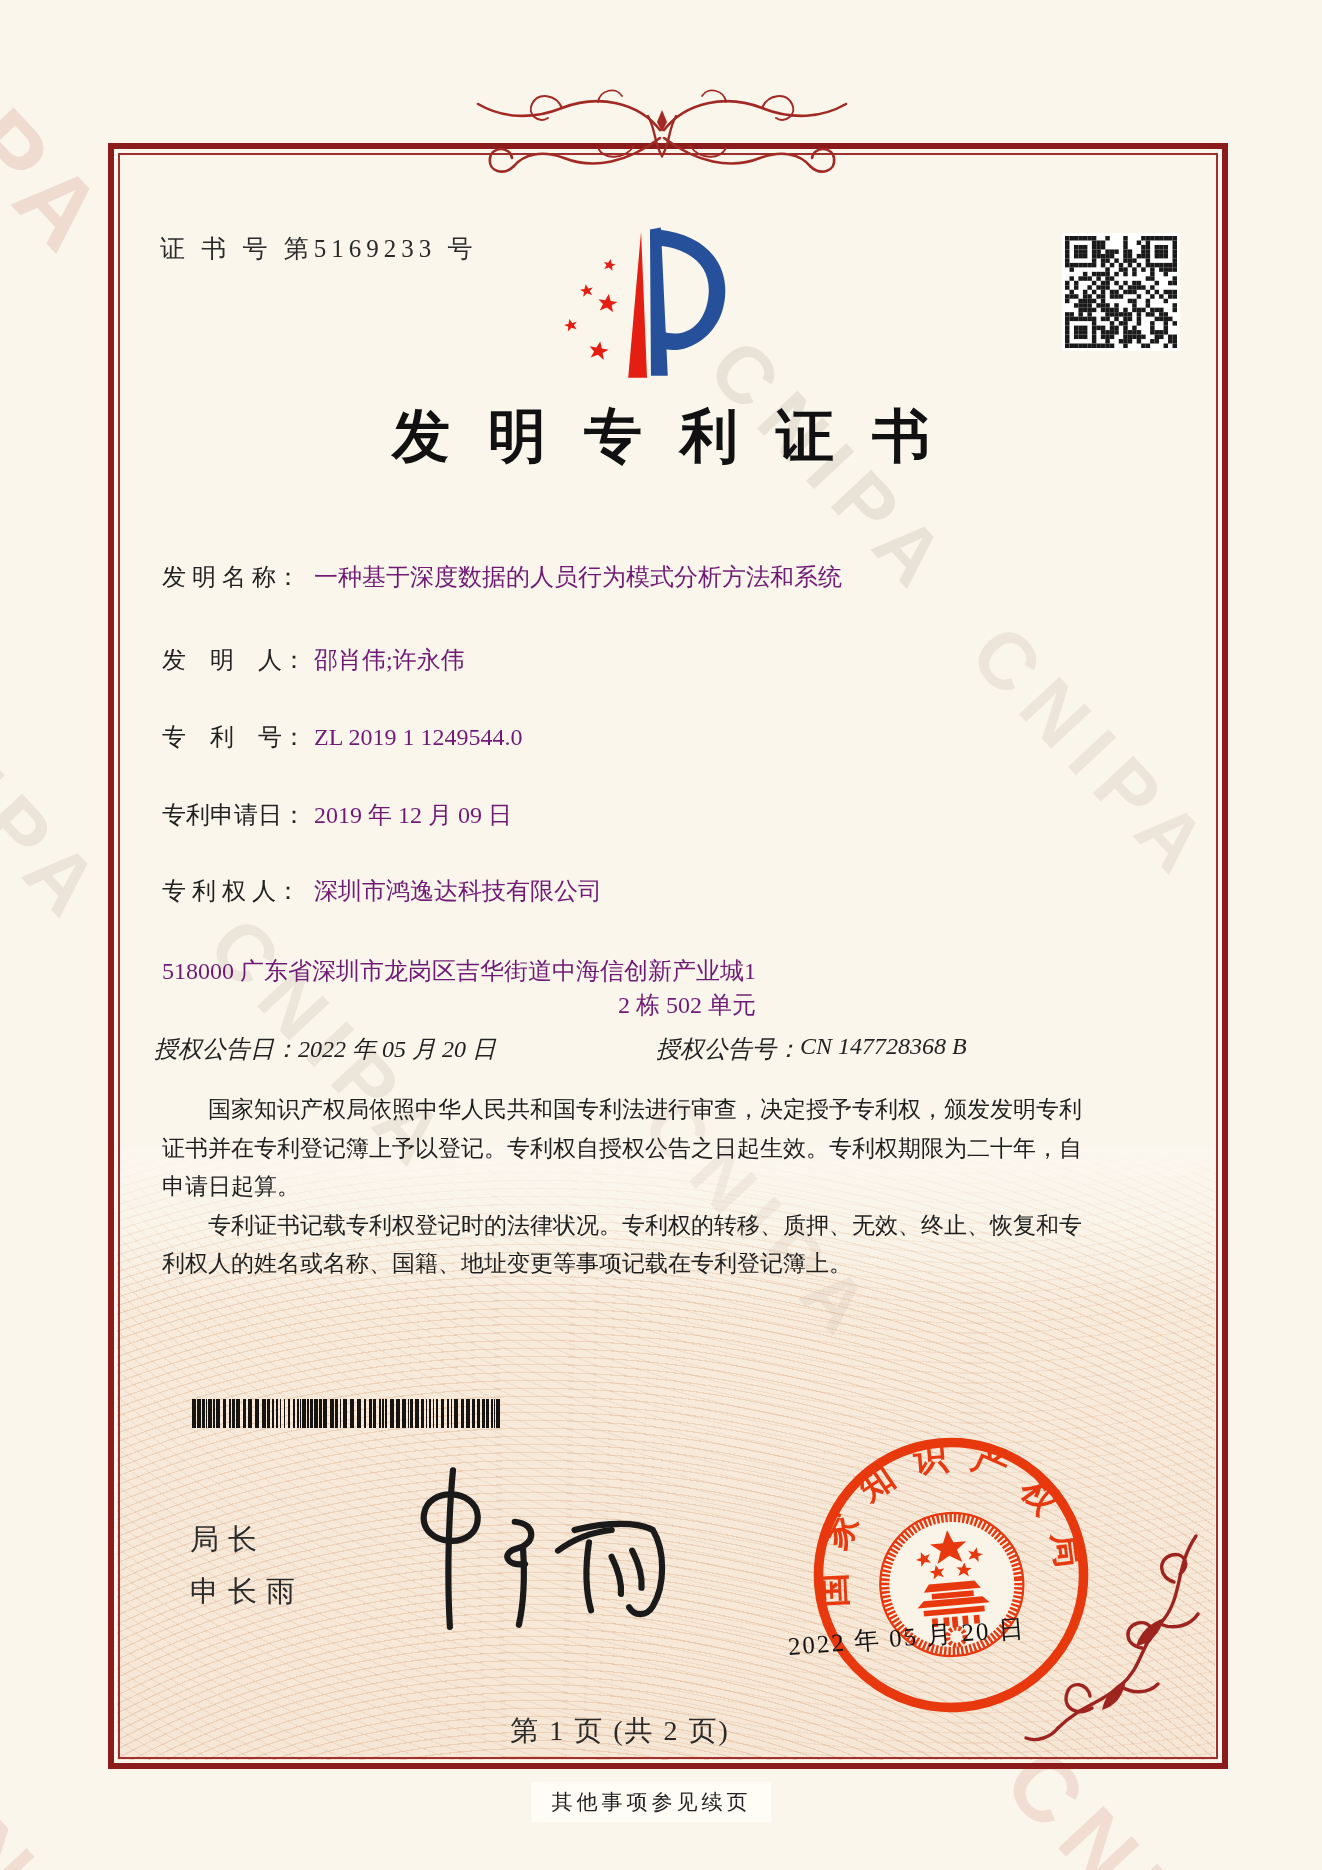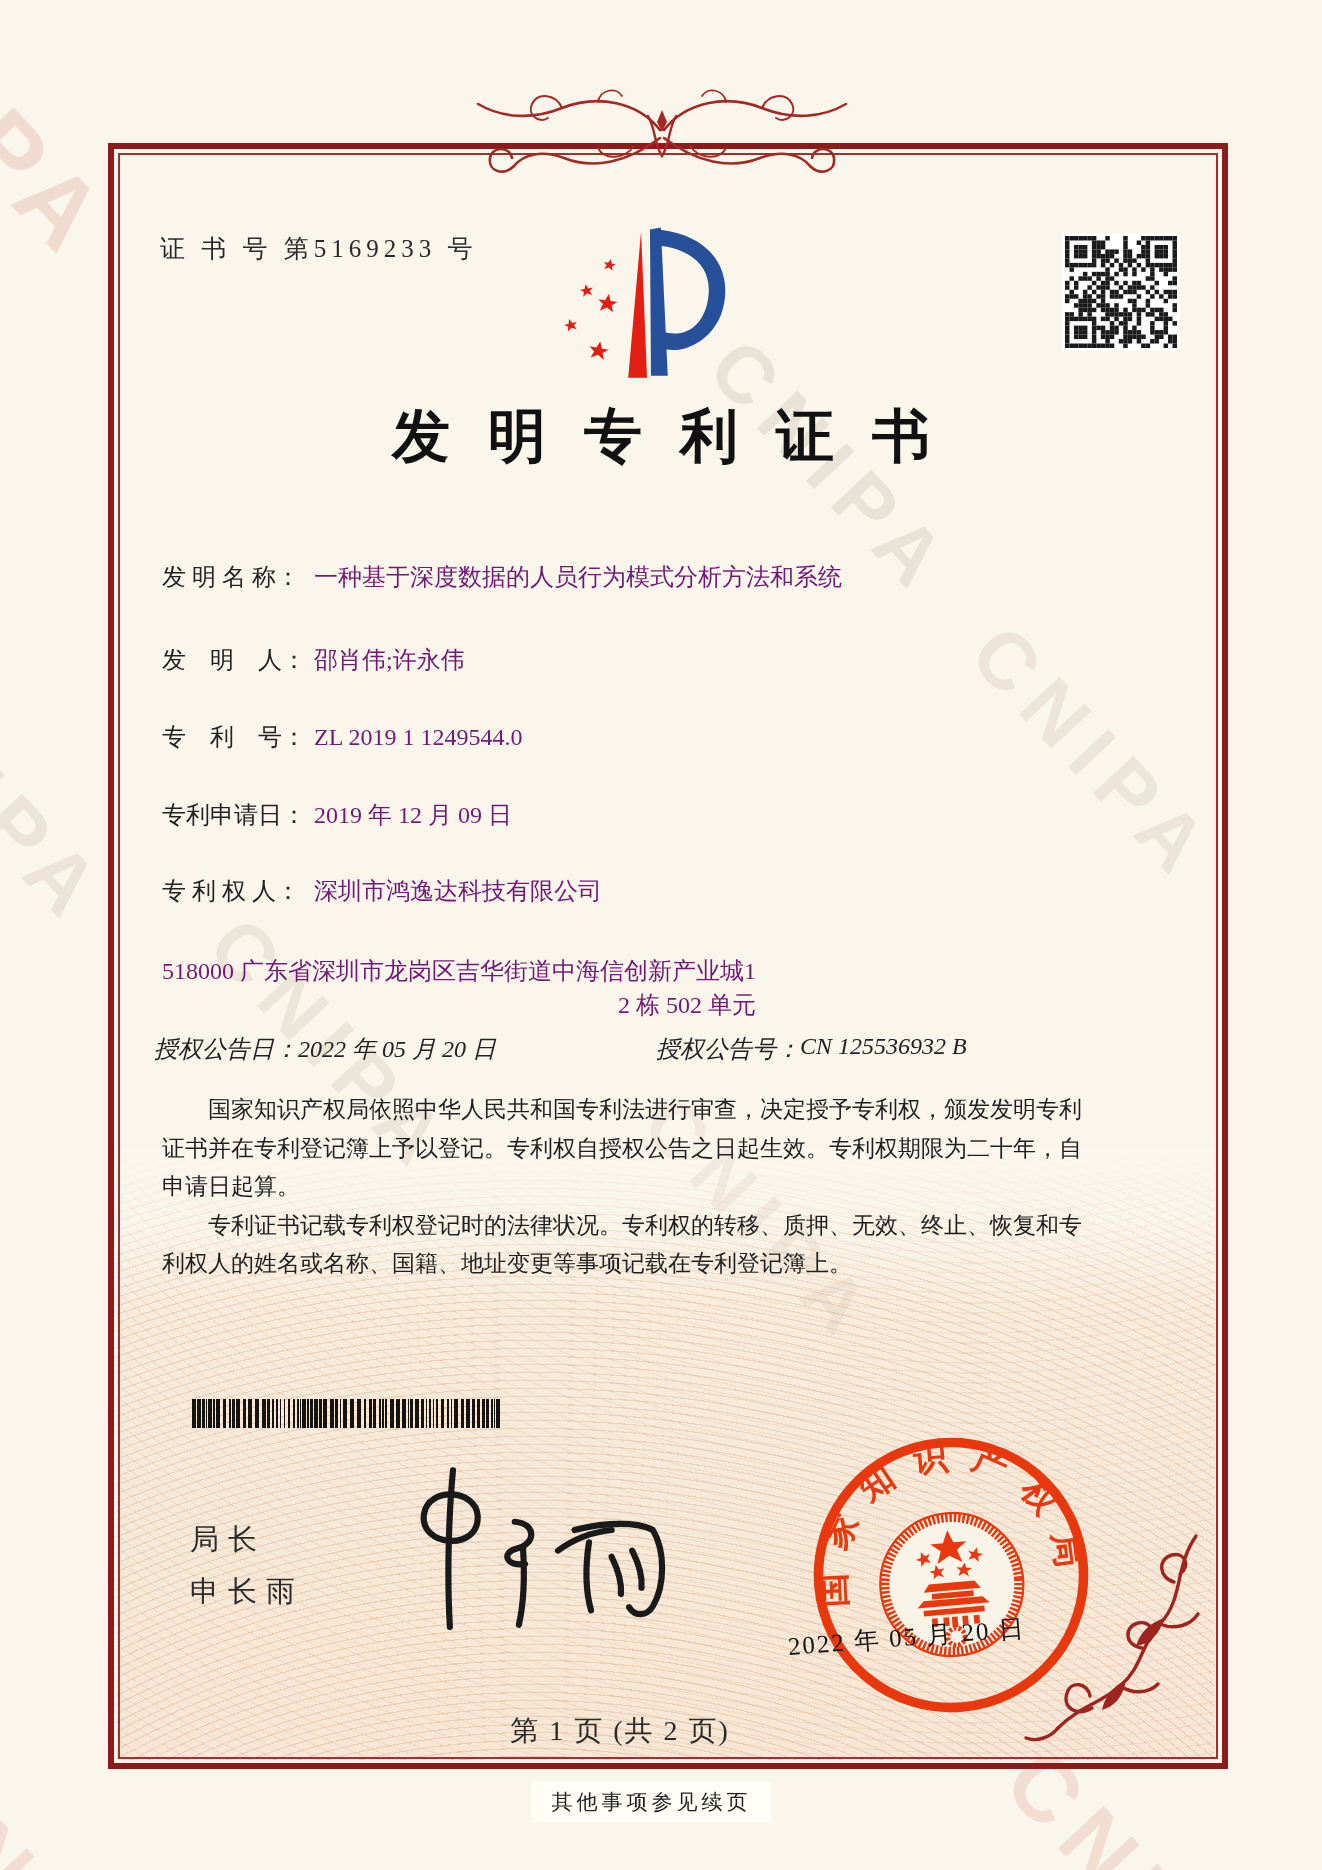--- a/index.html
+++ b/index.html
@@ -515,21 +515,21 @@
 </div>
 <div class="row" style="top:954px">
   <span class="val" style="max-width:700px">518000 广东省深圳市龙岗区吉华街道中海信创新产业城1
 2 栋 502 单元</span>
 </div>
 
 <div class="grant">
   <span class="lab">授权公告日：</span>
   <span class="val" style="width:358px">2022 年 05 月 20 日</span>
   <span class="lab">授权公告号：</span>
-  <span class="val">CN 125536932 B</span>
+  <span class="val">CN 147728368 B</span>
 </div>
 
 <div class="paras">
   <p>国家知识产权局依照中华人民共和国专利法进行审查，决定授予专利权，颁发发明专利证书并在专利登记簿上予以登记。专利权自授权公告之日起生效。专利权期限为二十年，自申请日起算。</p>
   <p>专利证书记载专利权登记时的法律状况。专利权的转移、质押、无效、终止、恢复和专利权人的姓名或名称、国籍、地址变更等事项记载在专利登记簿上。</p>
 </div>
 
 <div id="barcode"><i style="width:4px"></i><i class="g" style="width:1px"></i><i style="width:4px"></i><i class="g" style="width:1px"></i><i style="width:3px"></i><i class="g" style="width:1px"></i><i style="width:1px"></i><i class="g" style="width:1px"></i><i style="width:4px"></i><i class="g" style="width:1px"></i><i style="width:2px"></i><i class="g" style="width:1px"></i><i style="width:4px"></i><i class="g" style="width:3px"></i><i style="width:3px"></i><i class="g" style="width:3px"></i><i style="width:2px"></i><i class="g" style="width:1px"></i><i style="width:3px"></i><i class="g" style="width:1px"></i><i style="width:4px"></i><i class="g" style="width:3px"></i><i style="width:3px"></i><i class="g" style="width:2px"></i><i style="width:4px"></i><i class="g" style="width:3px"></i><i style="width:4px"></i><i class="g" style="width:3px"></i><i style="width:4px"></i><i class="g" style="width:1px"></i><i style="width:3px"></i><i class="g" style="width:2px"></i><i style="width:2px"></i><i class="g" style="width:2px"></i><i style="width:2px"></i><i class="g" style="width:2px"></i><i style="width:1px"></i><i class="g" style="width:3px"></i><i style="width:1px"></i><i class="g" style="width:3px"></i><i style="width:2px"></i><i class="g" style="width:3px"></i><i style="width:2px"></i><i class="g" style="width:2px"></i><i style="width:2px"></i><i class="g" style="width:1px"></i><i style="width:1px"></i><i class="g" style="width:1px"></i><i style="width:4px"></i><i class="g" style="width:1px"></i><i style="width:2px"></i><i class="g" style="width:1px"></i><i style="width:3px"></i><i class="g" style="width:1px"></i><i style="width:4px"></i><i class="g" style="width:1px"></i><i style="width:3px"></i><i class="g" style="width:1px"></i><i style="width:4px"></i><i class="g" style="width:3px"></i><i style="width:4px"></i><i class="g" style="width:1px"></i><i style="width:3px"></i><i class="g" style="width:2px"></i><i style="width:1px"></i><i class="g" style="width:2px"></i><i style="width:4px"></i><i class="g" style="width:3px"></i><i style="width:4px"></i><i class="g" style="width:3px"></i><i style="width:4px"></i><i class="g" style="width:3px"></i><i style="width:2px"></i><i class="g" style="width:3px"></i><i style="width:3px"></i><i class="g" style="width:1px"></i><i style="width:3px"></i><i class="g" style="width:3px"></i><i style="width:2px"></i><i class="g" style="width:1px"></i><i style="width:2px"></i><i class="g" style="width:1px"></i><i style="width:2px"></i><i class="g" style="width:3px"></i><i style="width:4px"></i><i class="g" style="width:2px"></i><i style="width:4px"></i><i class="g" style="width:2px"></i><i style="width:4px"></i><i class="g" style="width:2px"></i><i style="width:1px"></i><i class="g" style="width:1px"></i><i style="width:3px"></i><i class="g" style="width:2px"></i><i style="width:4px"></i><i class="g" style="width:2px"></i><i style="width:3px"></i><i class="g" style="width:2px"></i><i style="width:1px"></i><i class="g" style="width:2px"></i><i style="width:2px"></i><i class="g" style="width:2px"></i><i style="width:1px"></i><i class="g" style="width:2px"></i><i style="width:2px"></i><i class="g" style="width:3px"></i><i style="width:3px"></i><i class="g" style="width:3px"></i><i style="width:2px"></i><i class="g" style="width:2px"></i><i style="width:1px"></i><i class="g" style="width:2px"></i><i style="width:4px"></i><i class="g" style="width:3px"></i><i style="width:3px"></i><i class="g" style="width:2px"></i><i style="width:4px"></i><i class="g" style="width:2px"></i><i style="width:3px"></i><i class="g" style="width:2px"></i><i style="width:3px"></i><i class="g" style="width:2px"></i><i style="width:3px"></i><i class="g" style="width:1px"></i><i style="width:3px"></i><i class="g" style="width:2px"></i><i style="width:2px"></i><i class="g" style="width:1px"></i><i style="width:1px"></i><i class="g" style="width:1px"></i><i style="width:4px"></i><i class="g" style="width:3px"></i></div>
 
 <div class="director">

